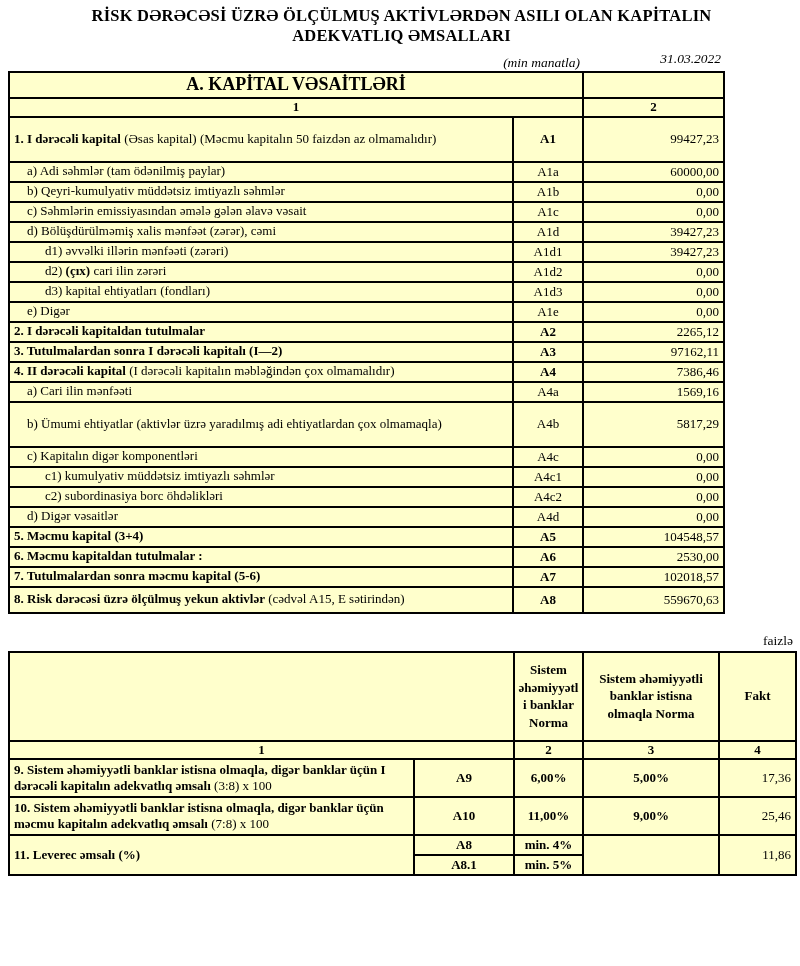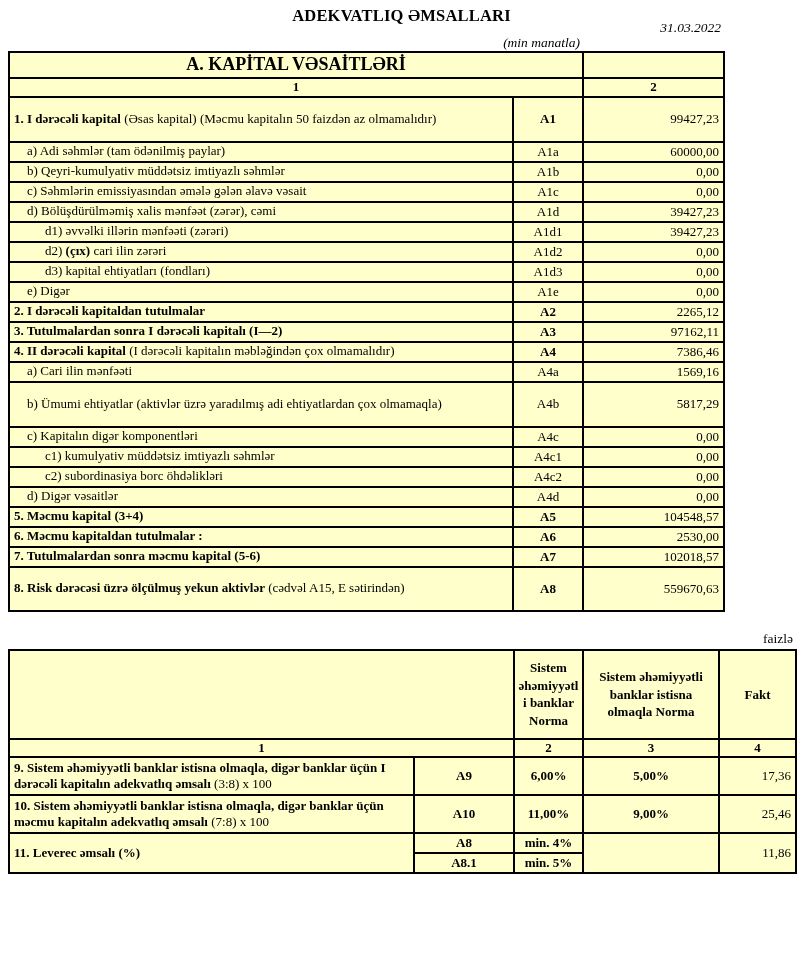--- a/index.html
+++ b/index.html
@@ -16,35 +16,35 @@
     text-align: center; font-weight: bold;
     font-size: 16.5px; line-height: 1.2;
     margin: 2px auto 0; letter-spacing: 0.2px;
   }
 
   .meta {
     position: relative; width: 715px; height: 17px;
     margin-top: 8px; font-style: italic; font-size: 13.5px;
   }
   .meta .unit { position: absolute; right: 143px; bottom: 0; }
-  .meta .date { position: absolute; right: 2px; bottom: 15px; }
+  .meta .date { position: absolute; right: 2px; bottom: 4px; }
 
   table { border-collapse: collapse; table-layout: fixed; }
   td {
     border: 2px solid #000000; background: #FFFFCC;
     font-size: 13px; padding: 1px 3px;
     vertical-align: middle; overflow: hidden;
   }
 
   .t1 { width: 715px; }
   .t1 tr { height: 19px; }
   .t1 tr.hdr-row { height: 26px; }
   .t1 tr.num-row { height: 19px; }
   .t1 tr.h45 { height: 45px; }
-  .t1 tr.h42 { height: 44px; }
+  .t1 tr.h42 { height: 26px; }
 
   .sec  { text-align: center; font-weight: bold; font-size: 18px; }
   .cnum { text-align: center; font-weight: bold; padding: 0 3px; }
 
   .lbl  { text-align: left; line-height: 1.15; }
   .ind0 { padding-left: 4px; }
   .ind1 { padding-left: 17px; }
   .ind2 { padding-left: 35px; }
   .code { text-align: center; }
   .cb   { font-weight: bold; }
@@ -68,20 +68,21 @@
   .t2 .lblb { font-weight: bold; line-height: 1.2; padding-left: 4px; }
   .t2 .pct  { text-align: center; font-weight: bold; }
   .t2 .fakt { text-align: right; padding-right: 4px; }
 </style>
 </head>
 <body>
 
 <div class="wrap">
 
   <div class="title">
+    <div>RİSK DƏRƏCƏSİ ÜZRƏ ÖLÇÜLMUŞ AKTİVLƏRDƏN ASILI OLAN KAPİTALIN</div>
     <div>ADEKVATLIQ ƏMSALLARI</div>
   </div>
 
   <div class="meta">
     <span class="unit">(min manatla)</span>
     <span class="date">31.03.2022</span>
   </div>
 
   <table class="t1">
     <colgroup>

